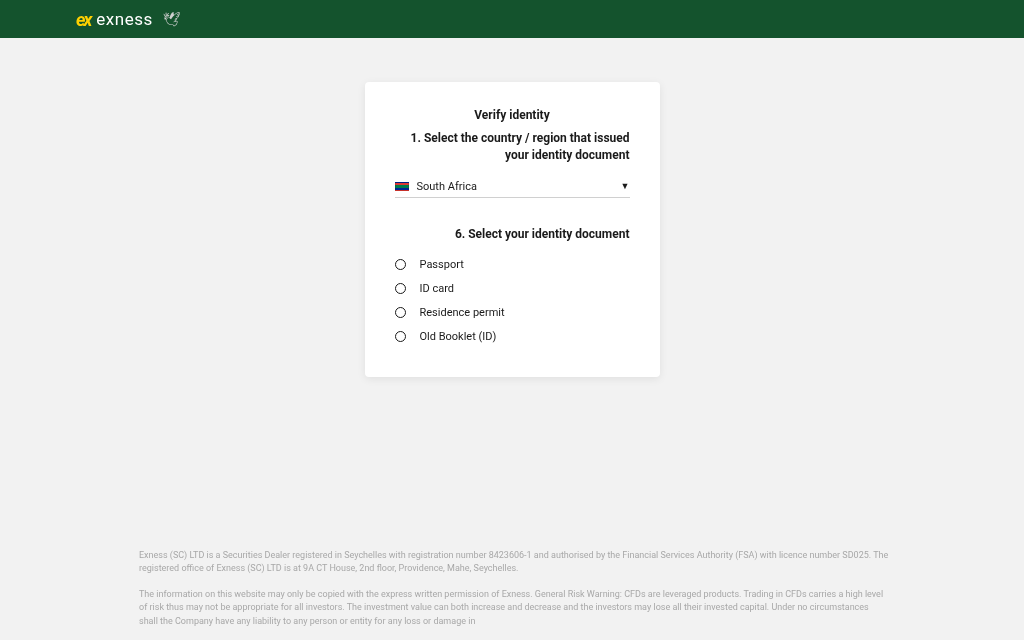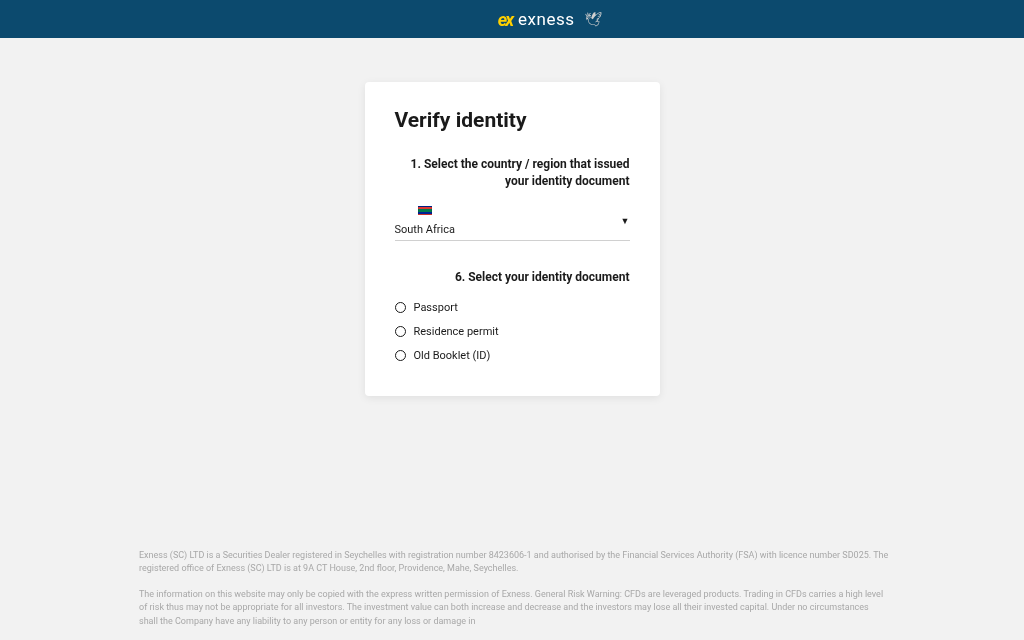--- a/index.html
+++ b/index.html
@@ -8,26 +8,25 @@
       box-sizing: border-box;
     }
     body {
       font-family: -apple-system, BlinkMacSystemFont, "Segoe UI", Roboto, Helvetica, Arial, sans-serif;
       background: #f2f2f2;
       width: 1024px;
       height: 640px;
       overflow: hidden;
     }
     .header {
-      background: #0c4a6e;
+      background: #14532d;
       height: 38px;
       display: flex;
       align-items: center;
       padding-left: 76px;
-      justify-content: center;
     }
     .logo-wrap {
       display: flex;
       align-items: center;
       gap: 6px;
     }
     .logo-mark {
       color: #ffd000;
       font-size: 18px;
       font-weight: bold;
@@ -51,24 +50,25 @@
       padding-top: 44px;
     }
     .card {
       background: #ffffff;
       width: 295px;
       border-radius: 4px;
       box-shadow: 0 2px 8px rgba(0,0,0,0.08);
       padding: 26px 30px 34px 30px;
     }
     .card-title {
-      font-size: 21px;
+      font-size: 12px;
       font-weight: 700;
       color: #1a1a1a;
-      margin-bottom: 24px;
+      margin-bottom: 8px;
+      text-align: center;
     }
     .step-label {
       font-size: 12px;
       font-weight: 700;
       color: #1a1a1a;
       line-height: 1.4;
       margin-bottom: 16px;
       text-align: right;
     }
     .country-select {
@@ -77,21 +77,20 @@
       justify-content: space-between;
       border-bottom: 1px solid #d0d0d0;
       padding-bottom: 4px;
       margin-bottom: 28px;
       cursor: pointer;
     }
     .country-left {
       display: flex;
       align-items: center;
       gap: 8px;
-      flex-direction: column;
     }
     .flag {
       width: 14px;
       height: 9px;
       background: linear-gradient(to bottom, #de3831 0%, #de3831 25%, #ffffff 25%, #ffffff 35%, #007a4d 35%, #007a4d 65%, #ffffff 65%, #ffffff 75%, #002395 75%, #002395 100%);
       border: 0.5px solid rgba(0,0,0,0.1);
       position: relative;
     }
     .country-name {
       font-size: 11px;
@@ -103,21 +102,21 @@
     }
     .radio-group {
       display: flex;
       flex-direction: column;
       gap: 11px;
       margin-top: 14px;
     }
     .radio-item {
       display: flex;
       align-items: center;
-      gap: 8px;
+      gap: 14px;
       cursor: pointer;
     }
     .radio-circle {
       width: 11px;
       height: 11px;
       border: 1.5px solid #1a1a1a;
       border-radius: 50%;
       flex-shrink: 0;
     }
     .radio-label {
@@ -164,20 +163,24 @@
 
     <div class="step-label">6. Select your identity document</div>
 
     <div class="radio-group">
       <div class="radio-item">
         <div class="radio-circle"></div>
         <span class="radio-label">Passport</span>
       </div>
       <div class="radio-item">
         <div class="radio-circle"></div>
+        <span class="radio-label">ID card</span>
+      </div>
+      <div class="radio-item">
+        <div class="radio-circle"></div>
         <span class="radio-label">Residence permit</span>
       </div>
       <div class="radio-item">
         <div class="radio-circle"></div>
         <span class="radio-label">Old Booklet (ID)</span>
       </div>
     </div>
   </div>
 </div>
 

